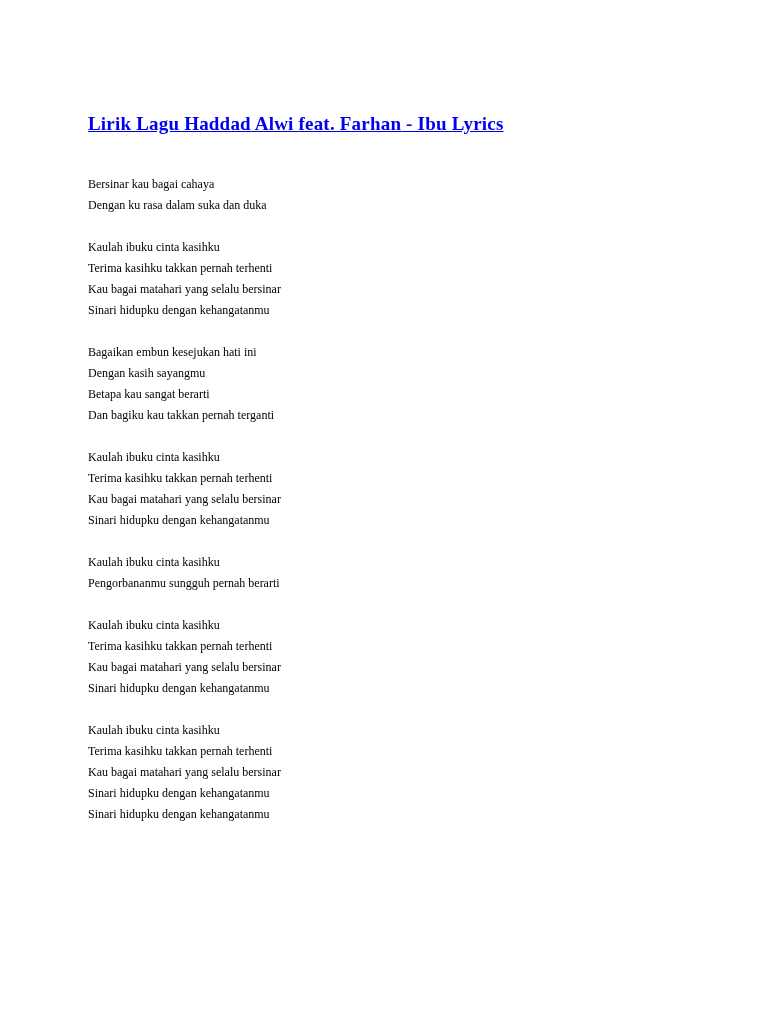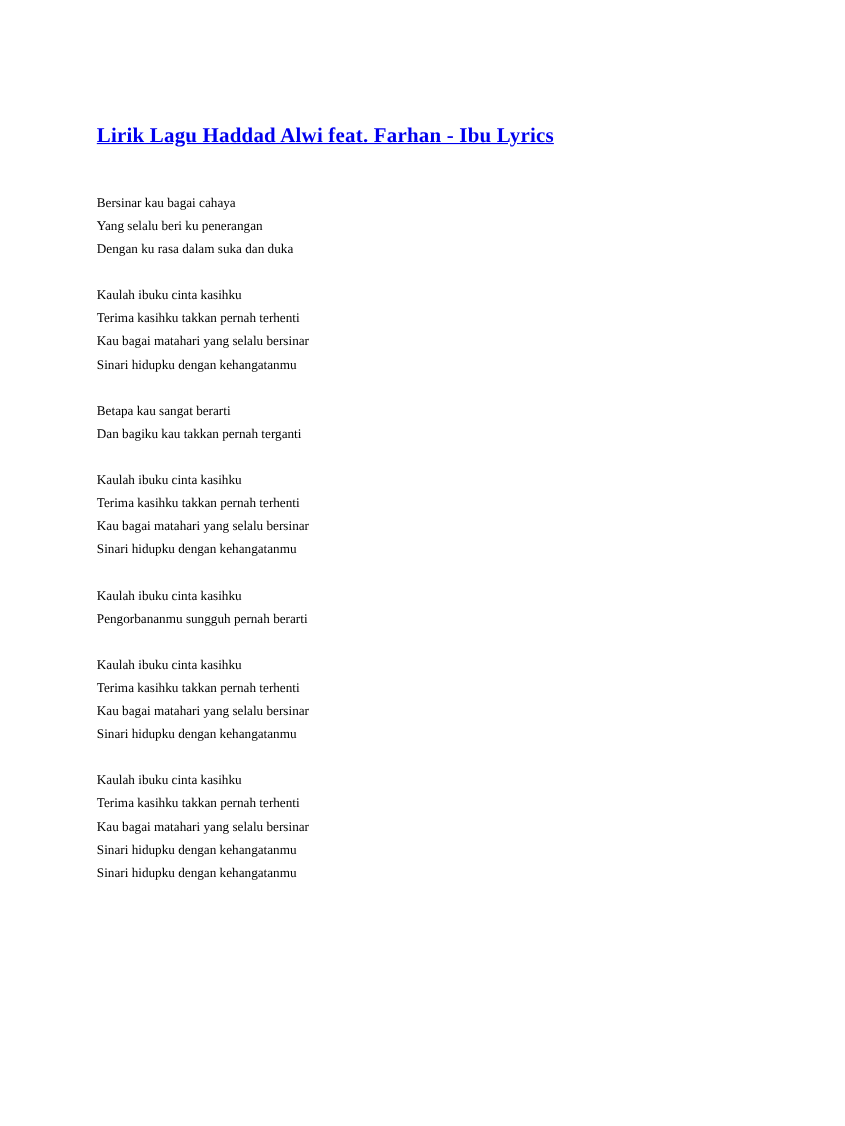--- a/index.html
+++ b/index.html
@@ -47,32 +47,33 @@
 <body>
 
 <div class="page">
 
   <a class="title">Lirik Lagu Haddad Alwi feat. Farhan - Ibu Lyrics</a>
 
   <div class="stanzas">
 
     <p class="stanza">
       <span class="line">Bersinar kau bagai cahaya</span>
-      <span class="line">Yang selalu beri ku penerangan</span>
       <span class="line">Dengan ku rasa dalam suka dan duka</span>
     </p>
 
     <p class="stanza">
       <span class="line">Kaulah ibuku cinta kasihku</span>
       <span class="line">Terima kasihku takkan pernah terhenti</span>
       <span class="line">Kau bagai matahari yang selalu bersinar</span>
       <span class="line">Sinari hidupku dengan kehangatanmu</span>
     </p>
 
     <p class="stanza">
+      <span class="line">Bagaikan embun kesejukan hati ini</span>
+      <span class="line">Dengan kasih sayangmu</span>
       <span class="line">Betapa kau sangat berarti</span>
       <span class="line">Dan bagiku kau takkan pernah terganti</span>
     </p>
 
     <p class="stanza">
       <span class="line">Kaulah ibuku cinta kasihku</span>
       <span class="line">Terima kasihku takkan pernah terhenti</span>
       <span class="line">Kau bagai matahari yang selalu bersinar</span>
       <span class="line">Sinari hidupku dengan kehangatanmu</span>
     </p>

